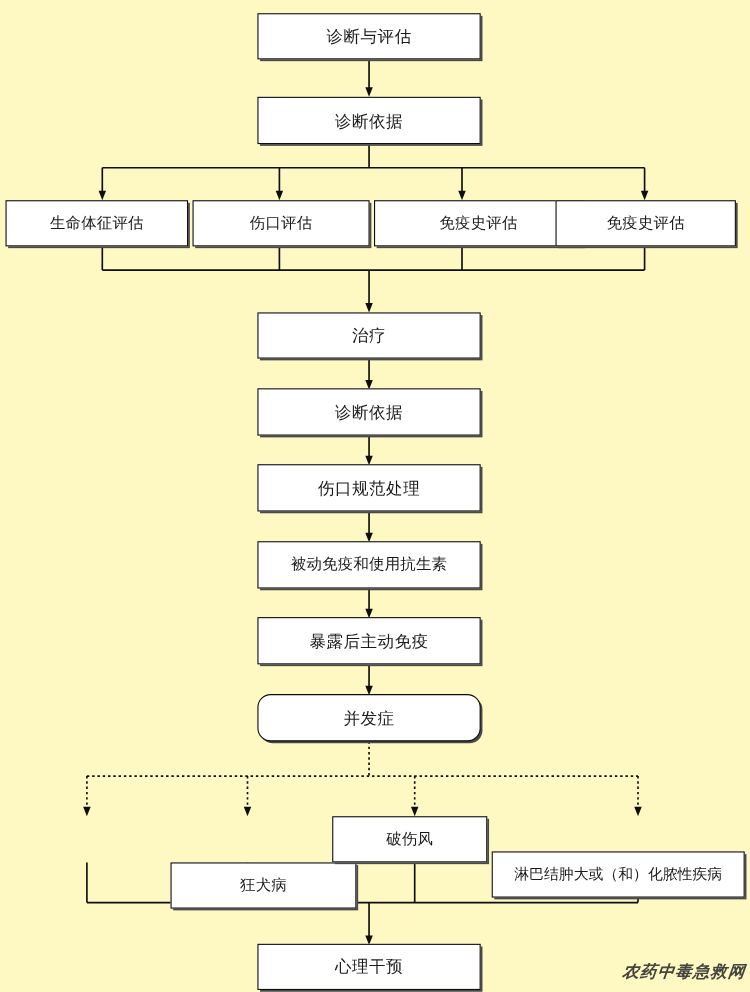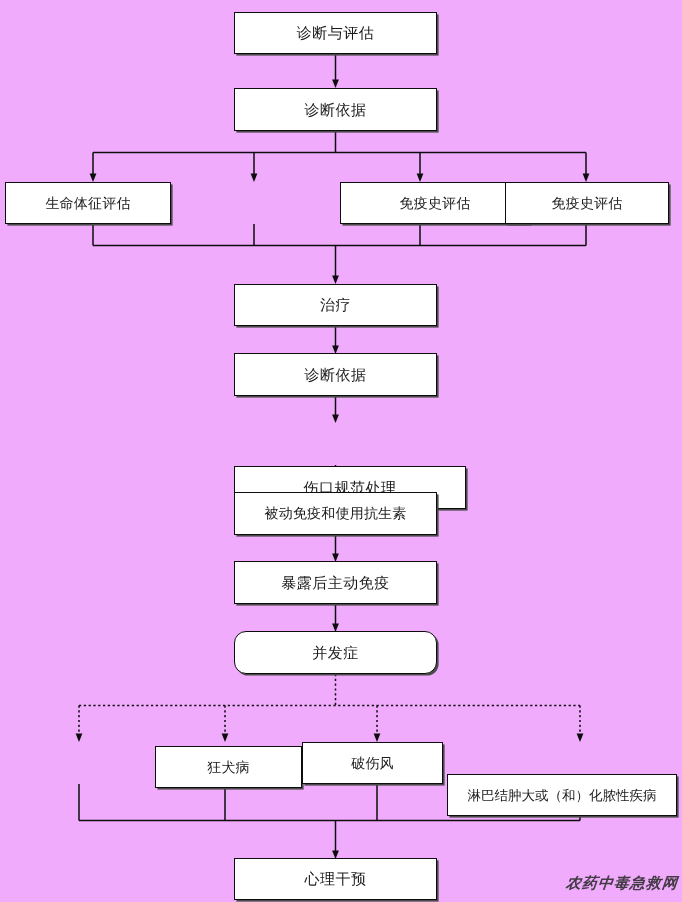--- a/index.html
+++ b/index.html
@@ -8,21 +8,21 @@
     padding: 0;
     background: #ffffff;
   }
   body {
     font-family: "DejaVu Sans", "Liberation Sans", sans-serif;
   }
   #canvas {
     position: relative;
     width: 682px;
     height: 902px;
-    background: #f0abfc;
+    background: #fef9c3;
     overflow: hidden;
   }
   #svg-layer {
     position: absolute;
     left: 0;
     top: 0;
     width: 682px;
     height: 902px;
   }
   .node {
@@ -129,39 +129,40 @@
       <path d="M335.5,820.5 L335.5,855" marker-end="url(#arrow)"></path>
     </g>
   </svg>
 
   <div class="node" style="left:234px; top:12px; width:203px; height:42px;">诊断与评估</div>
 
   <div class="node" style="left:234px; top:88px; width:203px; height:43px;">诊断依据</div>
 
   <div class="node small" style="left:5px; top:182px; width:166px; height:42px;">生命体征评估</div>
 
+  <div class="node small" style="left:175px; top:182px; width:161px; height:42px;">伤口评估</div>
 
   <div class="node small" style="left:340px; top:182px; width:190px; height:42px;">免疫史评估</div>
 
   <div class="node small" style="left:505px; top:182px; width:164px; height:42px;">免疫史评估</div>
 
   <div class="node" style="left:234px; top:284px; width:203px; height:42px;">治疗</div>
 
   <div class="node" style="left:234px; top:353px; width:203px; height:43px;">诊断依据</div>
 
-  <div class="node" style="left:234px; top:422px; width:232px; height:43px;margin-top:44px;">伤口规范处理</div>
+  <div class="node" style="left:234px; top:422px; width:203px; height:43px;">伤口规范处理</div>
 
   <div class="node small" style="left:234px; top:492px; width:203px; height:43px;">被动免疫和使用抗生素</div>
 
   <div class="node" style="left:234px; top:561px; width:203px; height:43px;">暴露后主动免疫</div>
 
   <div class="node" style="left:234px; top:631px; width:203px; height:43px;border-radius:12px;">并发症</div>
 
 
-  <div class="node small" style="left:155px; top:746px; width:147px; height:42px;">狂犬病</div>
+  <div class="node small" style="left:155px; top:784px; width:169px; height:42px;">狂犬病</div>
 
   <div class="node small" style="left:302px; top:742px; width:141px; height:42px;">破伤风</div>
 
   <div class="node tiny" style="left:447px; top:742px; width:230px; height:42px;">淋巴结肿大或（和）化脓性疾病</div>
 
   <div class="node" style="left:234px; top:858px; width:203px; height:42px;">心理干预</div>
 
   <div id="watermark">农药中毒急救网</div>
 
 </div>

